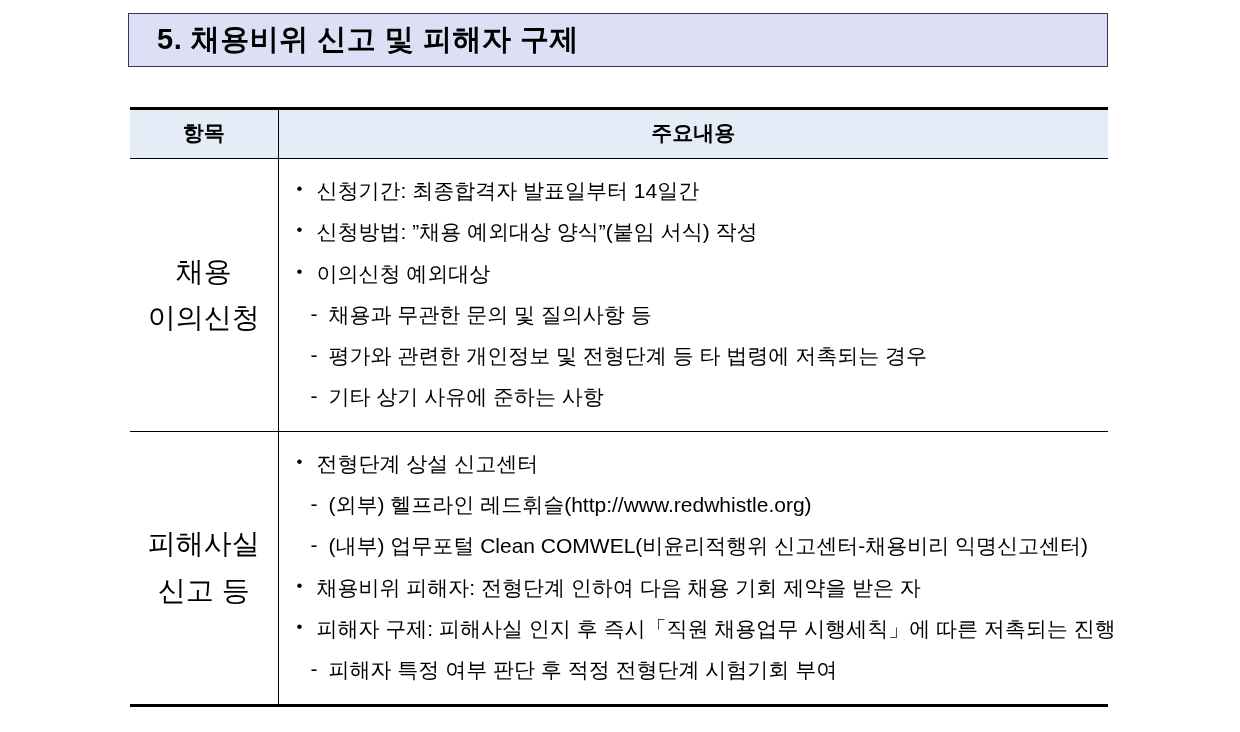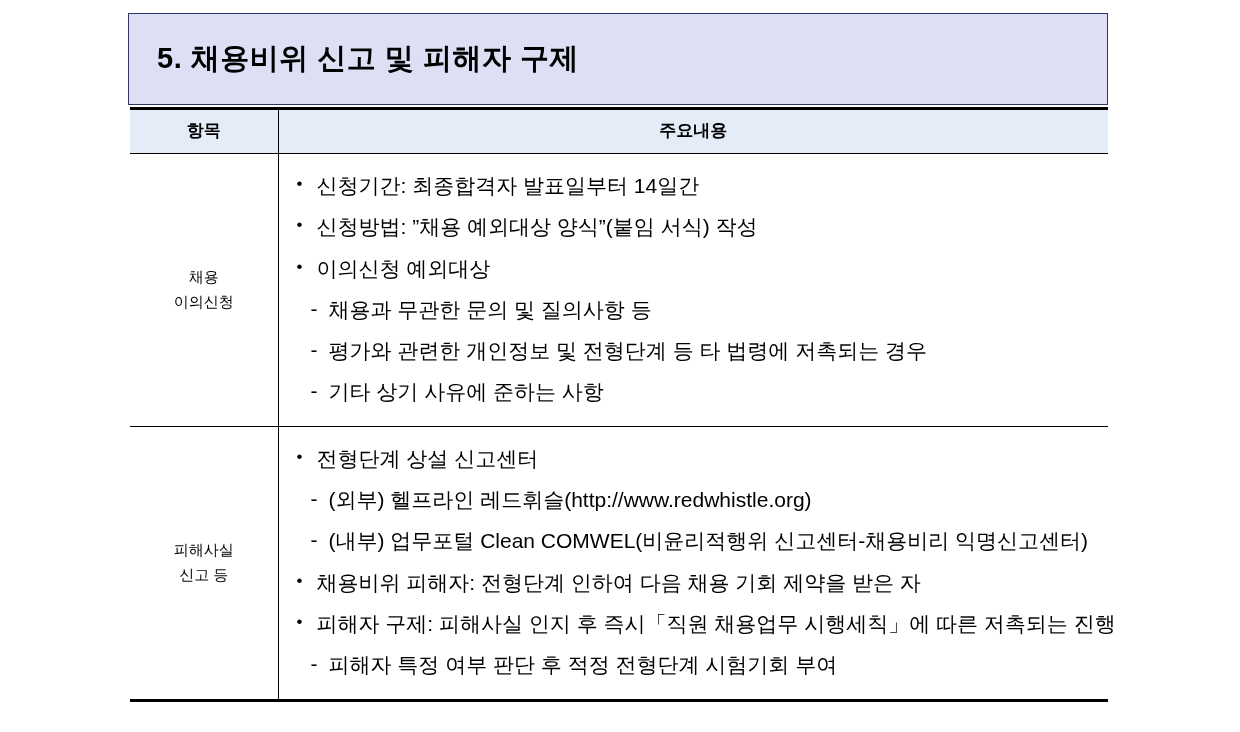--- a/index.html
+++ b/index.html
@@ -21,21 +21,21 @@
     height: 732px;
     background: #ffffff;
   }
 
   
   .section-banner {
     position: absolute;
     left: 128px;
     top: 13px;
     width: 980px;
-    height: 92px;
+    height: 54px;
     background: #dde0f5;
     border: 1px solid #333366;
     box-sizing: border-box;
     display: flex;
     align-items: center;
   }
   .section-banner-title {
     padding-left: 28px;
     font-size: 29px;
     font-weight: bold;
@@ -53,42 +53,42 @@
     border-collapse: collapse;
     table-layout: fixed;
   }
   .data-table col.col-item { width: 148px; }
   .data-table col.col-content { width: 830px; }
 
   .data-table thead th {
     background: #e4ecf7;
     border-top: 3px solid #000000;
     border-bottom: 1px solid #000000;
-    font-size: 17px;
+    font-size: 21px;
     font-weight: bold;
     padding: 9px 0 11px 0;
     text-align: center;
     vertical-align: middle;
   }
   .data-table thead th.th-item {
     border-right: 1px solid #000000;
   }
 
   .data-table tbody td {
     border-bottom: 1px solid #000000;
     vertical-align: middle;
     padding: 0;
   }
   .data-table tbody tr:last-child td {
     border-bottom: 3px solid #000000;
   }
   .data-table td.cell-item {
     border-right: 1px solid #000000;
     text-align: center;
-    font-size: 15px;
+    font-size: 28px;
     line-height: 1.65;
     white-space: pre-line;
   }
   .data-table td.cell-content {
     padding: 11px 0 13px 18px;
   }
 
   
   .line {
     display: flex;

